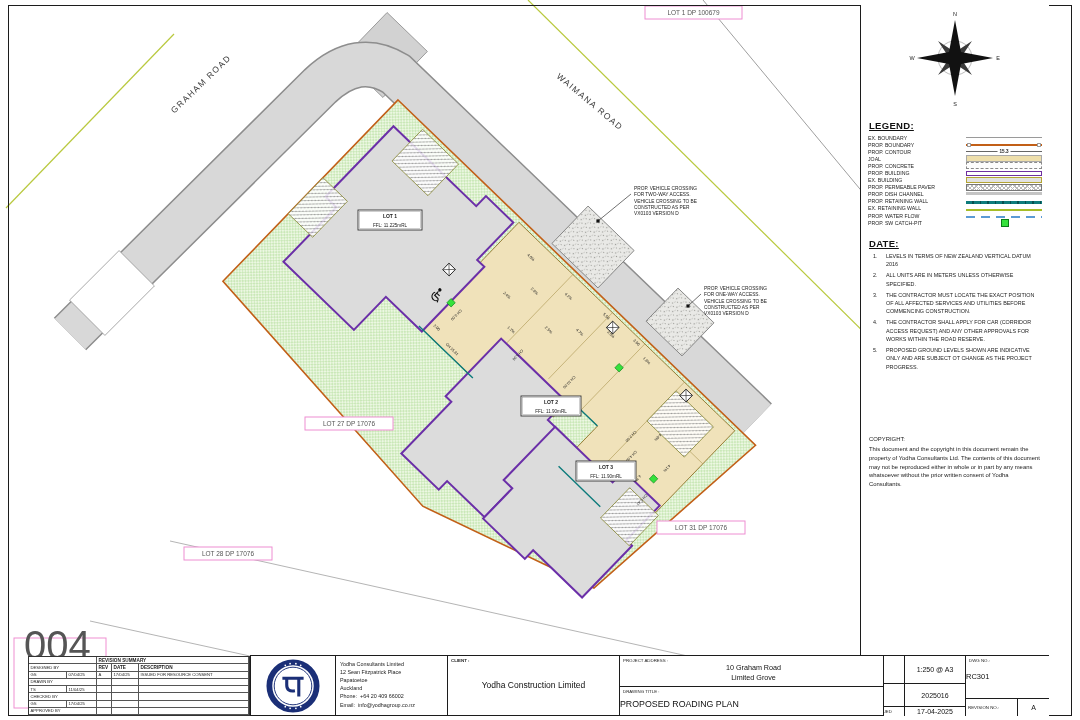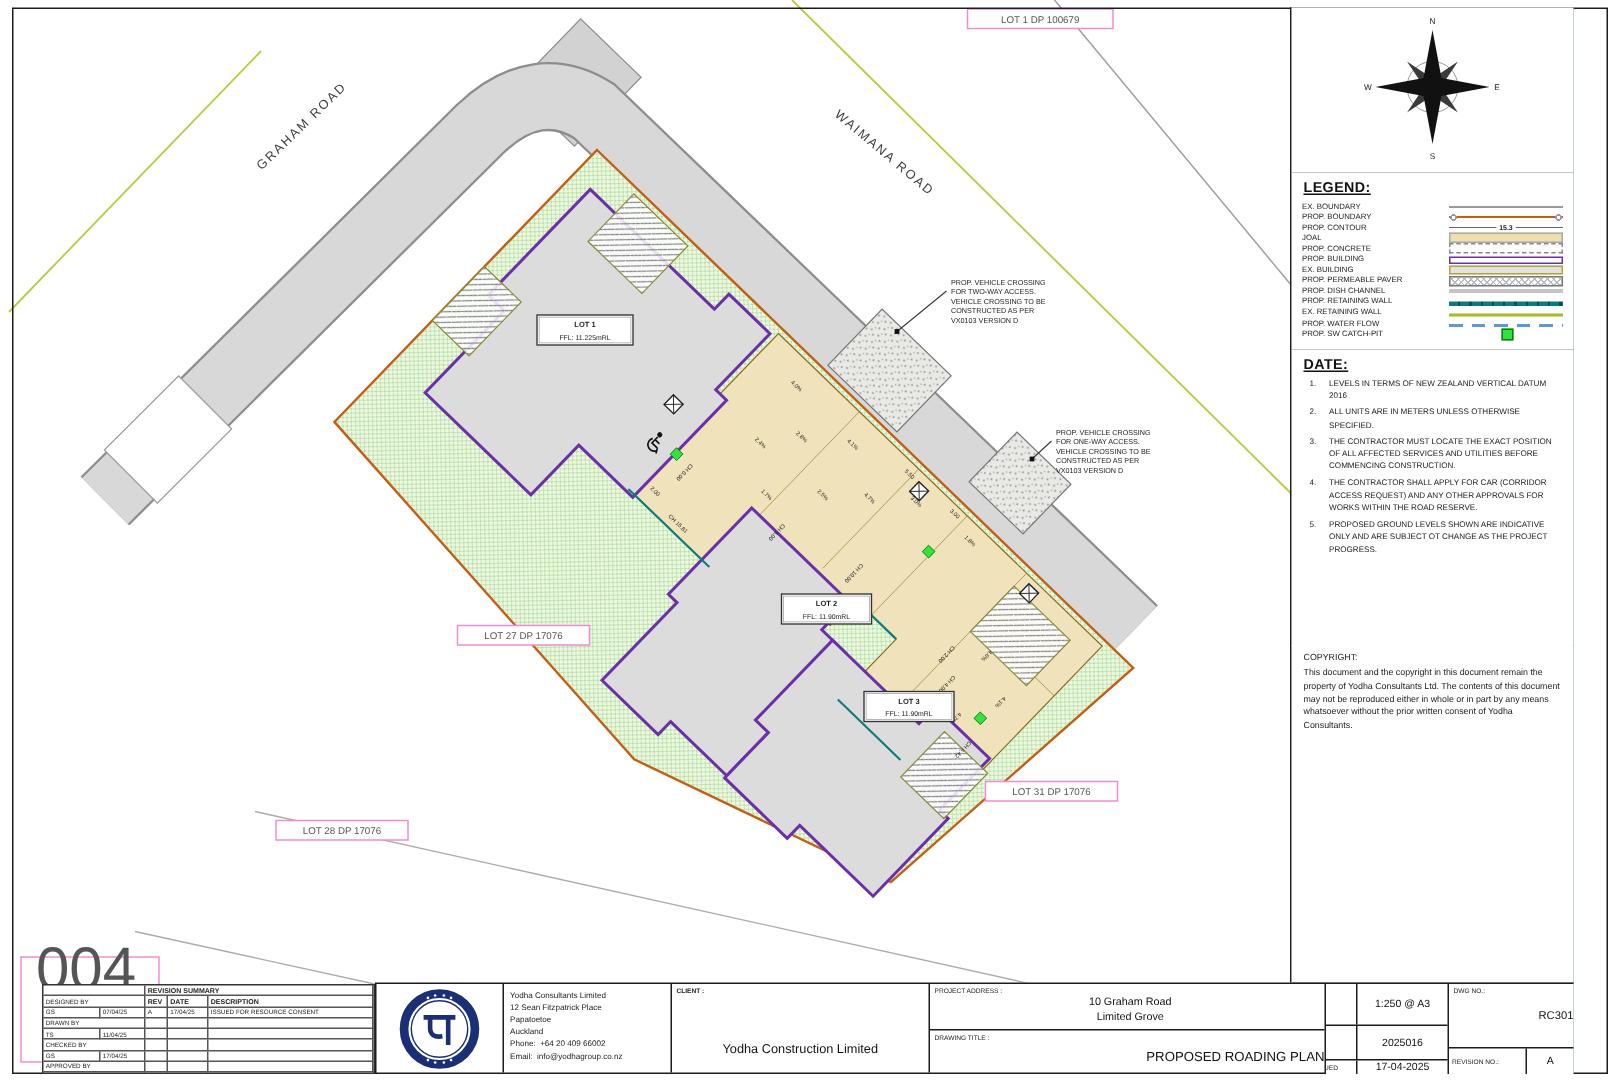--- a/index.html
+++ b/index.html
@@ -48,42 +48,42 @@
   
   .tb{position:absolute;left:0;right:0;top:650px;bottom:0;border-top:1.3px solid #1c1c1c;display:flex;background:#fff;}
   .tb-left{width:104px;border-right:1px solid #1c1c1c;display:flex;flex-direction:column;}
   .tb-row{border-bottom:1px solid #1c1c1c;display:flex;box-sizing:border-box;}
   .tb-row.r1{height:28px;}.tb-row.r2{height:23px;}.tb-row.r3{flex:1;border-bottom:none;}
   .tb-lab{width:44px;border-right:1px solid #1c1c1c;font-size:4.4px;color:#222;display:flex;align-items:center;padding:0 2px;box-sizing:border-box;}
   .tb-val{flex:1;display:flex;align-items:center;justify-content:center;font-size:7px;color:#111;}
   .tb-right{flex:1;display:flex;flex-direction:column;}
   .tb-dwg{height:42px;border-bottom:1px solid #1c1c1c;position:relative;}
   .tb-dwg .mini-lbl{position:absolute;left:3px;top:2px;}
-  .tb-dwg .dwgv{position:absolute;left:0;right:0;top:16px;text-align:right;font-size:7.5px;color:#111;}
+  .tb-dwg .dwgv{position:absolute;left:0;right:0;top:16px;text-align:left;font-size:7.5px;color:#111;}
   .tb-rev{flex:1;display:flex;}
   .tb-rev .rl{width:52px;border-right:1px solid #1c1c1c;font-size:4.4px;display:flex;align-items:center;padding:0 2px;box-sizing:border-box;color:#222;}
   .tb-rev .rv{flex:1;display:flex;align-items:center;justify-content:center;font-size:7px;color:#111;}
   .mini-lbl{font-size:4.4px;color:#222;}
 
   
   .bottom{position:absolute;left:250px;top:655px;width:634px;height:61px;background:#fff;border:1.2px solid #1c1c1c;box-sizing:border-box;display:flex;}
   .bcell{border-left:1px solid #1c1c1c;box-sizing:border-box;position:relative;}
   .bcell:first-child{border-left:none;}
   .logo-cell{width:84px;display:flex;align-items:center;justify-content:center;}
   .company-cell{width:112px;padding:4px 4px;font-size:5.4px;line-height:1.5;color:#222;}
   .company-cell .crow{display:flex;gap:3px;}
   .client-cell{width:172px;}
   .client-cell .mini-lbl{position:absolute;left:3px;top:2px;font-weight:700;}
-  .client-name{position:absolute;left:0;right:0;top:24px;text-align:center;font-size:8.5px;color:#111;margin-top:14px;}
+  .client-name{position:absolute;left:0;right:0;top:24px;text-align:center;font-size:8.5px;color:#111;}
   .project-cell{flex:1;display:flex;flex-direction:column;}
   .proj-row1{height:31px;border-bottom:1px solid #1c1c1c;position:relative;box-sizing:border-box;}
   .proj-row2{flex:1;position:relative;}
   .proj-row1 .mini-lbl,.proj-row2 .mini-lbl{position:absolute;left:3px;top:2px;}
   .addr{position:absolute;left:4px;right:0;top:7px;text-align:center;font-size:7.2px;line-height:1.45;color:#111;}
-  .dtitle{position:absolute;left:0;right:0;top:12px;text-align:right;font-size:8.8px;color:#111;}
+  .dtitle{position:absolute;left:0;right:0;top:12px;text-align:left;font-size:8.8px;color:#111;}
 
   
   .revtable{position:absolute;left:28px;top:656px;width:222px;height:60px;background:#fff;border:1px solid #333;box-sizing:border-box;
     display:grid;grid-template-columns:38px 30px 15px 27px 1fr;grid-auto-rows:7.28px;}
   .rc{border-right:.5px solid #555;border-bottom:.5px solid #555;font-size:4.2px;color:#222;padding:0 1.5px;display:flex;align-items:center;overflow:hidden;white-space:nowrap;}
   .rc.hd{font-weight:700;font-size:4.7px;}
 </style>
 </head>
 <body>
 

